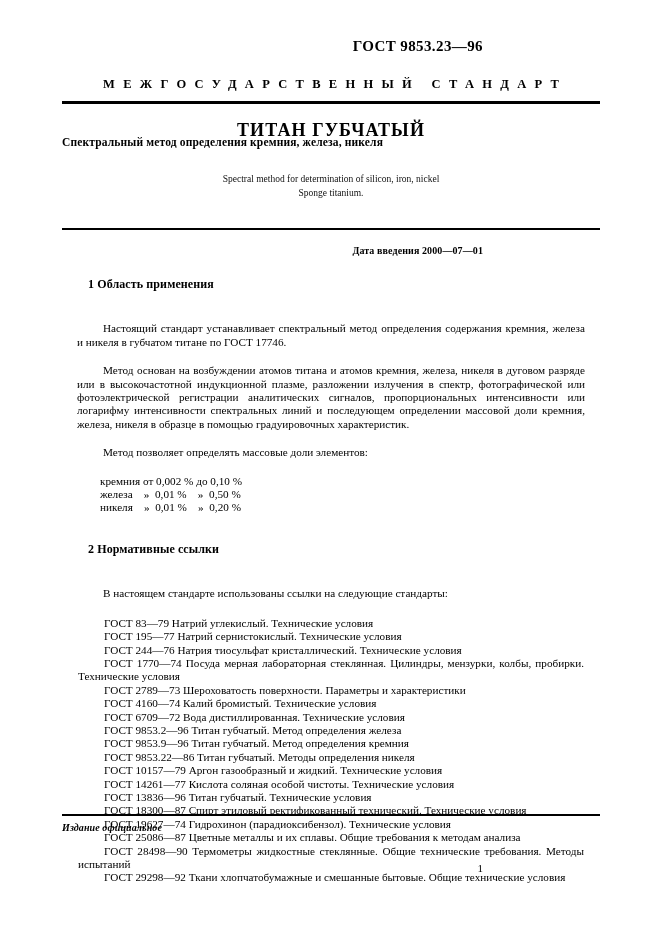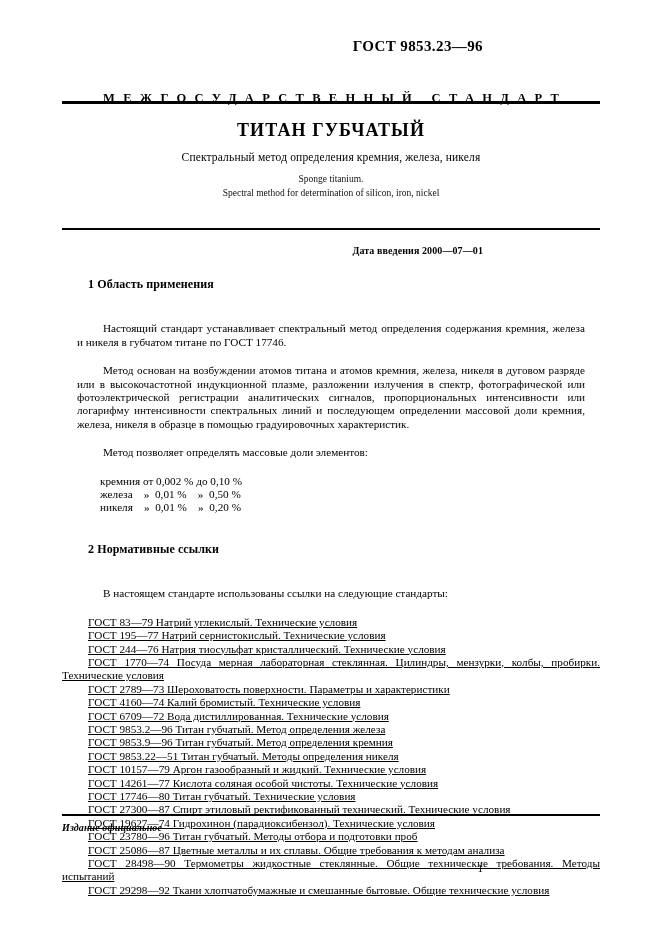--- a/index.html
+++ b/index.html
@@ -29,21 +29,21 @@
     right: 61px;
     top: 38px;
     font-size: 15px;
     font-weight: bold;
     letter-spacing: 0.4px;
     white-space: nowrap;
   }
   .std-banner {
     position: absolute;
     left: 62px;
-    top: 91px;
+    top: 77px;
     width: 538px;
     text-align: center;
     font-size: 12.5px;
     font-weight: bold;
     letter-spacing: 8.3px;
     text-indent: 8.3px;
     white-space: nowrap;
   }
   .rule-thick {
     position: absolute;
@@ -63,25 +63,25 @@
     top: 120px;
     width: 538px;
     text-align: center;
     font-size: 18px;
     font-weight: bold;
     letter-spacing: 1.1px;
   }
   .title-sub {
     position: absolute;
     left: 62px;
-    top: 151px;
-    width: 538px;
-    text-align: center;
+    top: 136px;
+    width: 538px;
+    text-align: left;
     font-size: 11.5px;
-    font-weight: normal;
+    font-weight: bold;
     letter-spacing: 0.15px;
   }
   .title-en {
     position: absolute;
     left: 62px;
     top: 172px;
     width: 538px;
     text-align: center;
     font-size: 9.5px;
     line-height: 14px;
@@ -127,21 +127,21 @@
   .spacer-lg { height: 16px; }
 
   .ranges { margin: 12px; padding: 0; }
   .ranges .rline {
     text-indent: 26px;
     white-space: pre;
     font-size: 11.2px;
     line-height: 13.4px;
   }
 
-  .ref-list { margin: 0; padding: 0; text-decoration: underline; }
+  .ref-list { margin: 16px; padding: 0; }
   .ref-list .ref-line {
     text-align: justify;
     text-indent: 26px;
     margin: 0;
   }
 
   
   .footer-note {
     position: absolute;
     left: 62px;
@@ -167,22 +167,22 @@
 
   <div class="std-banner">МЕЖГОСУДАРСТВЕННЫЙ СТАНДАРТ</div>
 
   <div class="rule-thick rule-top"></div>
 
   <div class="title-main">ТИТАН ГУБЧАТЫЙ</div>
 
   <div class="title-sub">Спектральный метод определения кремния, железа, никеля</div>
 
   <div class="title-en">
+    <div>Spectral method for determination of silicon, iron, nickel</div>
     <div>Sponge titanium.</div>
-    <div>Spectral method for determination of silicon, iron, nickel</div>
   </div>
 
   <div class="rule-thick rule-mid"></div>
 
   <div class="intro-date">Дата введения 2000—07—01</div>
 
   <div class="content">
 
     <h2 class="section-heading">1 Область применения</h2>
 
@@ -211,27 +211,26 @@
     <div class="ref-list">
       <p class="ref-line">ГОСТ 83—79 Натрий углекислый. Технические условия</p>
       <p class="ref-line">ГОСТ 195—77 Натрий сернистокислый. Технические условия</p>
       <p class="ref-line">ГОСТ 244—76 Натрия тиосульфат кристаллический. Технические условия</p>
       <p class="ref-line">ГОСТ 1770—74 Посуда мерная лабораторная стеклянная. Цилиндры, мензурки, колбы, пробирки. Технические условия</p>
       <p class="ref-line">ГОСТ 2789—73 Шероховатость поверхности. Параметры и характеристики</p>
       <p class="ref-line">ГОСТ 4160—74 Калий бромистый. Технические условия</p>
       <p class="ref-line">ГОСТ 6709—72 Вода дистиллированная. Технические условия</p>
       <p class="ref-line">ГОСТ 9853.2—96 Титан губчатый. Метод определения железа</p>
       <p class="ref-line">ГОСТ 9853.9—96 Титан губчатый. Метод определения кремния</p>
-      <p class="ref-line">ГОСТ 9853.22—51 Титан губчатый. Методы определения никеля</p>
+      <p class="ref-line">ГОСТ 9853.22—86 Титан губчатый. Методы определения никеля</p>
       <p class="ref-line">ГОСТ 10157—79 Аргон газообразный и жидкий. Технические условия</p>
       <p class="ref-line">ГОСТ 14261—77 Кислота соляная особой чистоты. Технические условия</p>
-      <p class="ref-line">ГОСТ 17746—80 Титан губчатый. Технические условия</p>
-      <p class="ref-line">ГОСТ 27300—87 Спирт этиловый ректификованный технический. Технические условия</p>
+      <p class="ref-line">ГОСТ 13836—96 Титан губчатый. Технические условия</p>
+      <p class="ref-line">ГОСТ 18300—87 Спирт этиловый ректификованный технический. Технические условия</p>
       <p class="ref-line">ГОСТ 19627—74 Гидрохинон (парадиоксибензол). Технические условия</p>
-      <p class="ref-line">ГОСТ 23780—96 Титан губчатый. Методы отбора и подготовки проб</p>
       <p class="ref-line">ГОСТ 25086—87 Цветные металлы и их сплавы. Общие требования к методам анализа</p>
       <p class="ref-line">ГОСТ 28498—90 Термометры жидкостные стеклянные. Общие технические требования. Методы испытаний</p>
       <p class="ref-line">ГОСТ 29298—92 Ткани хлопчатобумажные и смешанные бытовые. Общие технические условия</p>
     </div>
 
   </div>
 
   <div class="rule-thick rule-bottom"></div>
 
   <div class="footer-note">Издание официальное</div>

